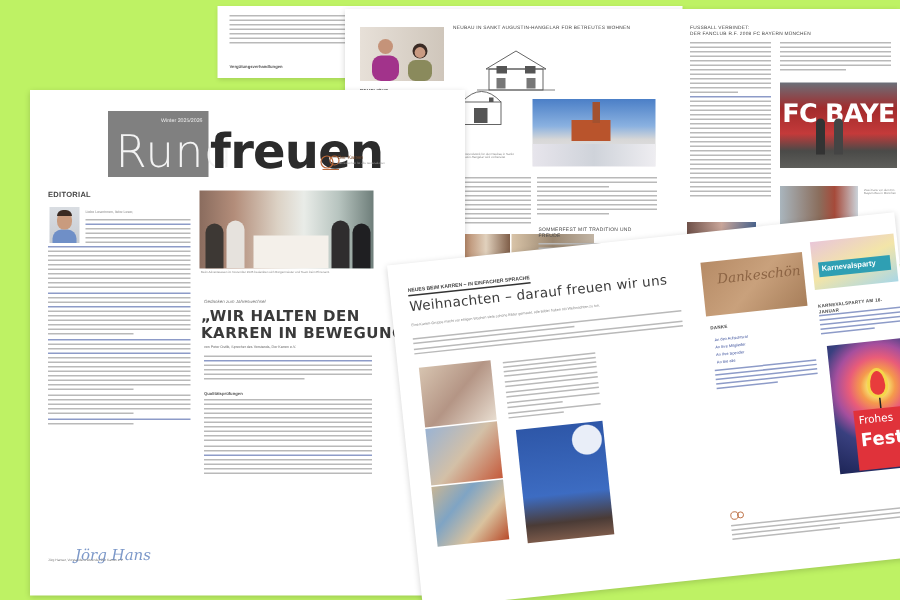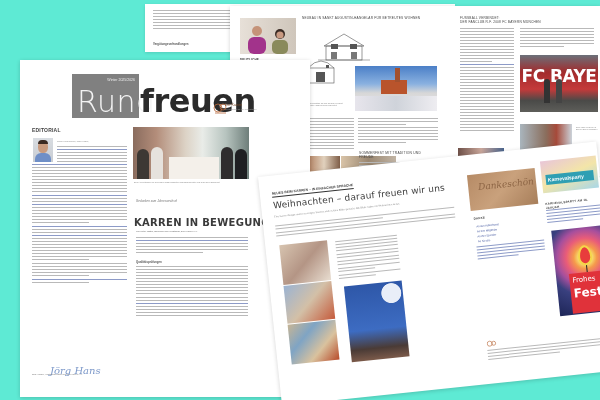--- a/index.html
+++ b/index.html
@@ -1,17 +1,17 @@
 <!DOCTYPE html>
 <html><head>
 <meta charset="utf-8">
 <style>
   * { box-sizing: border-box; margin: 0; padding: 0; }
   html, body { width: 600px; height: 400px; overflow: hidden; background: #e8e8e8; font-family: "Liberation Sans", sans-serif; }
-  .stage { position: relative; width: 600px; height: 400px; background: #5eead4; overflow: hidden; }
+  .stage { position: relative; width: 600px; height: 400px; background: #bef264; overflow: hidden; }
 
   .page { position: absolute; background: #ffffff; box-shadow: 0 1px 4px rgba(0,0,0,0.18); overflow: hidden; }
   .lines { position: absolute; }
   .lines i { display: block; height: 1px; background: #b9b9b9; margin-bottom: 2px; }
   .lines i.blue { background: #8d9bc8; }
   .lines i.short { width: 60%; }
   .h { font-family: "Liberation Sans", sans-serif; font-weight: bold; color: #444; letter-spacing: 0.2px; position: absolute; }
   .photo { position: absolute; overflow: hidden; }
 
   
@@ -340,21 +340,21 @@
     <div class="photo group-photo">
       <div style="position:absolute; left:36px; top:30px; width:50px; height:22px; background:#f4f0ea;"></div>
       <div style="position:absolute; left:4px; top:22px; width:12px; height:30px; border-radius:6px 6px 0 0; background:#3d3834;"></div>
       <div style="position:absolute; left:18px; top:20px; width:12px; height:32px; border-radius:6px 6px 0 0; background:#e6e2dd;"></div>
       <div style="position:absolute; left:88px; top:20px; width:12px; height:32px; border-radius:6px 6px 0 0; background:#2f2d2e;"></div>
       <div style="position:absolute; left:102px; top:22px; width:12px; height:30px; border-radius:6px 6px 0 0; background:#1f1f22;"></div>
     </div>
     <div class="caption-small" style="left:114px; top:121px; width:116px;">Beim Adventsessen im November 2025 bedankten sich Bürgermeister und Team beim Ehrenamt</div>
     <div class="section-label">Gedanken zum Jahreswechsel</div>
     <div class="h big-headline">
-      <br>
+      <span>„WIR HALTEN DEN</span><br>
       <span>KARREN IN BEWEGUNG"</span>
     </div>
     <div class="byline">von Peter Ostlik, Sprecher des Vorstands, Der Karren e.V.</div>
     <div class="lines" style="left:116px; top:177px; width:112px;">
       <i></i>
         <i class="blue"></i>
         <i></i>
         <i></i>
         <i></i>
         <i class="short"></i>

